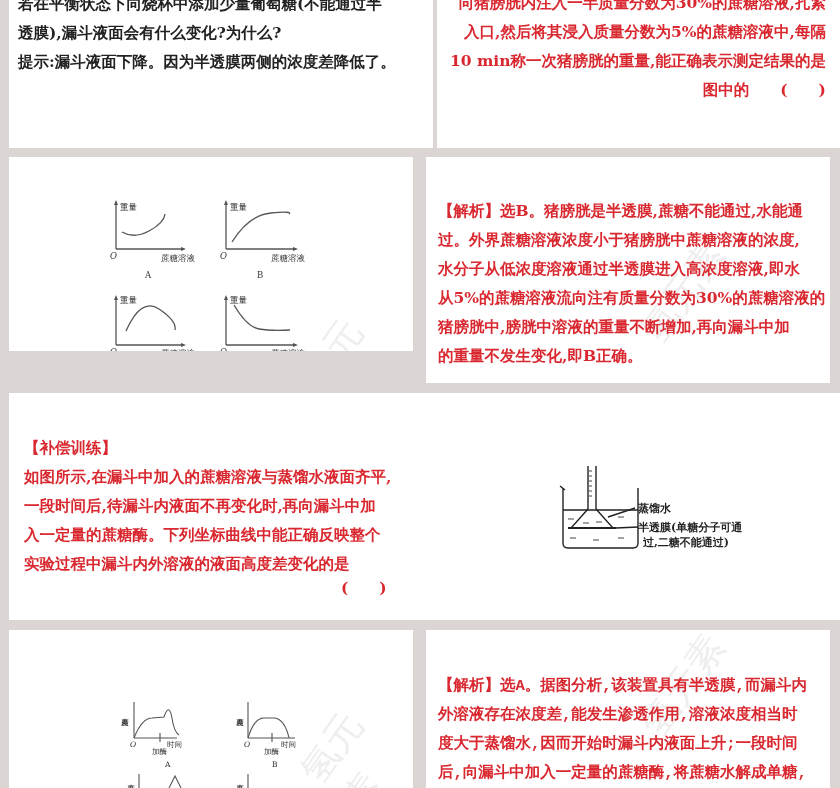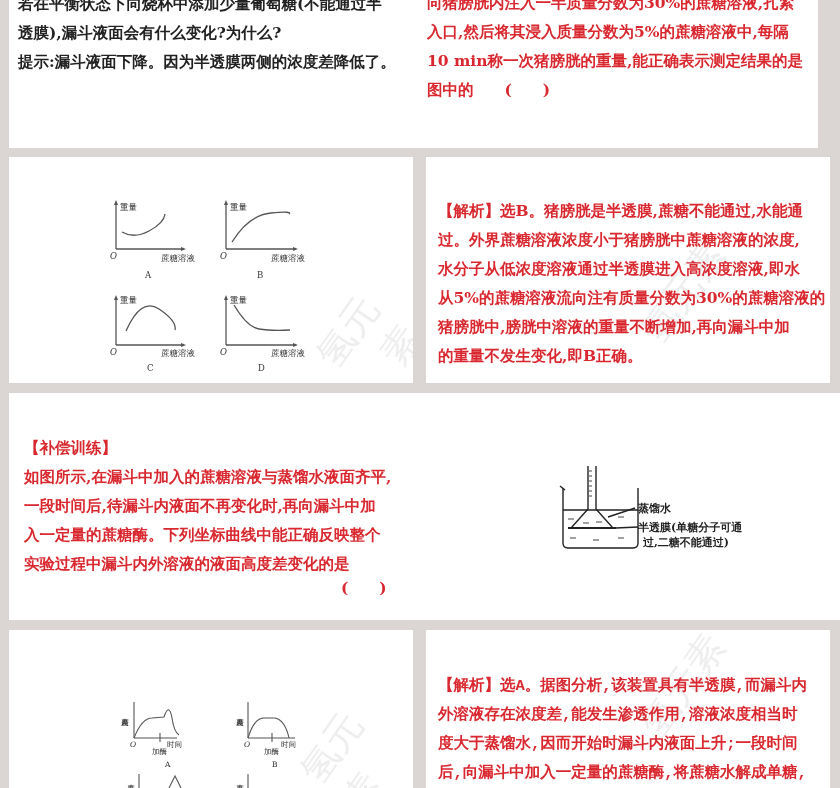--- a/index.html
+++ b/index.html
@@ -1,21 +1,21 @@
 <!DOCTYPE html>
 <html><head>
 <meta charset="utf-8">
 <style>
   html, body { margin:0; padding:0; }
   body { width:840px; height:788px; background:#dbd6d3; position:relative; overflow:hidden;
          font-family: "DejaVu Serif", "Liberation Serif", serif; }
   .slide { position:absolute; background:#ffffff; overflow:hidden; }
   .s1 { left:9px; top:0; width:404px; height:148px;padding-left:20px; }
-  .s2 { left:414px; top:0; width:404px; height:148px; }
-  .s3 { left:9px; top:157px; width:404px; height:226px;text-align:right; }
+  .s2 { left:437px; top:0; width:404px; height:148px;text-align:right; }
+  .s3 { left:9px; top:157px; width:404px; height:194px; }
   .s4 { left:426px; top:157px; width:404px; height:226px; }
   .s5 { left:9px; top:393px; width:460px; height:227px; }
   .s6 { left:426px; top:393px; width:404px; height:227px;margin-left:42px; }
   .s7 { left:9px; top:630px; width:404px; height:158px; }
   .s8 { left:426px; top:630px; width:404px; height:158px; }
   .txt { position:absolute; font-size:15.5px; line-height:29px; font-weight:bold; }
   .black { color:#222; }
   .red { color:#d9282f; }
   .line { white-space:nowrap; display:block; }
   .wm { position:absolute; color:rgba(160,160,160,0.18); font-size:38px; transform:rotate(-55deg);

